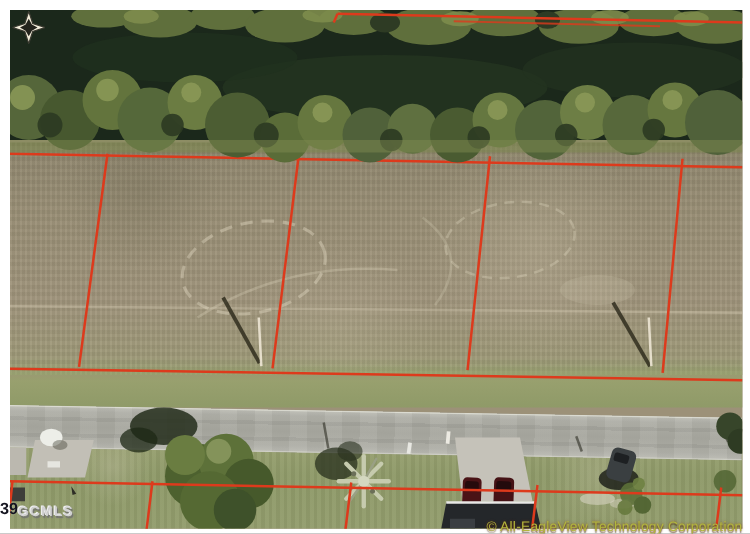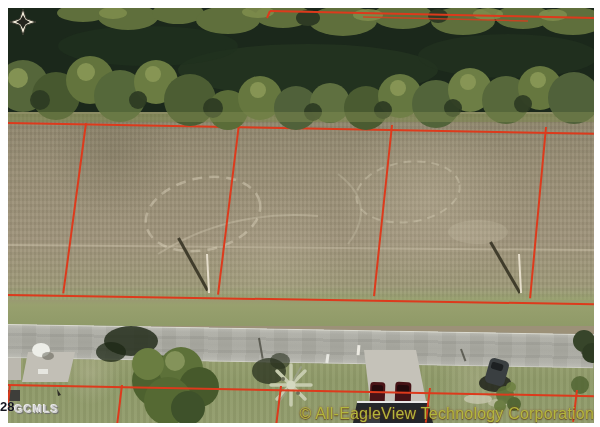--- a/index.html
+++ b/index.html
@@ -68,21 +68,21 @@
   #marks-svg{position:absolute;left:0;top:106px;z-index:2;}
   #bottom-svg{position:absolute;left:0;top:315px;z-index:5;filter:blur(.3px);}
   #compass{position:absolute;left:2px;top:1px;z-index:10;}
 
   
   .wm-left{position:absolute;left:0;top:399px;z-index:20;white-space:nowrap;}
   .wm-left .prefix{font-weight:bold;font-size:13px;color:var(--mls_prefix_text,#14141f);
     text-shadow:0 0 1px rgba(255,255,255,.5);vertical-align:2px;}
   .wm-left .mls{font-weight:bold;font-size:11px;letter-spacing:1px;color:var(--mls_text,#d2d2d2);
     text-shadow:-1px -1px 0 #ededed, 1px 1px 1px #6f6f6f, 0 0 1px #909090;}
-  .wm-right{position:absolute;right:6px;top:405px;z-index:20;font-size:16px;letter-spacing:.2px;
+  .wm-right{position:absolute;right:6px;top:416px;z-index:20;font-size:11px;letter-spacing:.2px;
     color:var(--copyright_text,#b2b73d);white-space:nowrap;
     text-shadow:0 0 2px rgba(140,60,20,.75), 0 1px 1px rgba(60,40,10,.6);}
 </style>
 </head>
 <body>
 
 <div class="frame">
   <div id="photo">
 
     <div class="field"></div>
@@ -280,15 +280,15 @@
       </g>
       <rect x="0" y="104" width="586" height="10" fill="#7d8a50" opacity=".5"></rect>
     </svg>
 
     <svg id="compass" width="26" height="26" viewBox="0 0 26 26">
       <polygon points="13,0 16.2,9.8 26,13 16.2,16.2 13,26 9.8,16.2 0,13 9.8,9.8" fill="#f2ecda" stroke="#3a3a30" stroke-width="1"></polygon>
       <polygon points="13,6 15.5,10.5 20,13 15.5,15.5 13,20 10.5,15.5 6,13 10.5,10.5" fill="#23231c"></polygon>
     </svg>
   </div>
 
-  <div class="wm-left"><span class="prefix">28</span><span class="mls">GCMLS</span></div>
+  <div class="wm-left"><span class="prefix">39</span><span class="mls">GCMLS</span></div>
   <div class="wm-right">© All-EagleView Technology Corporation</div>
 </div>
 
 </body></html>

